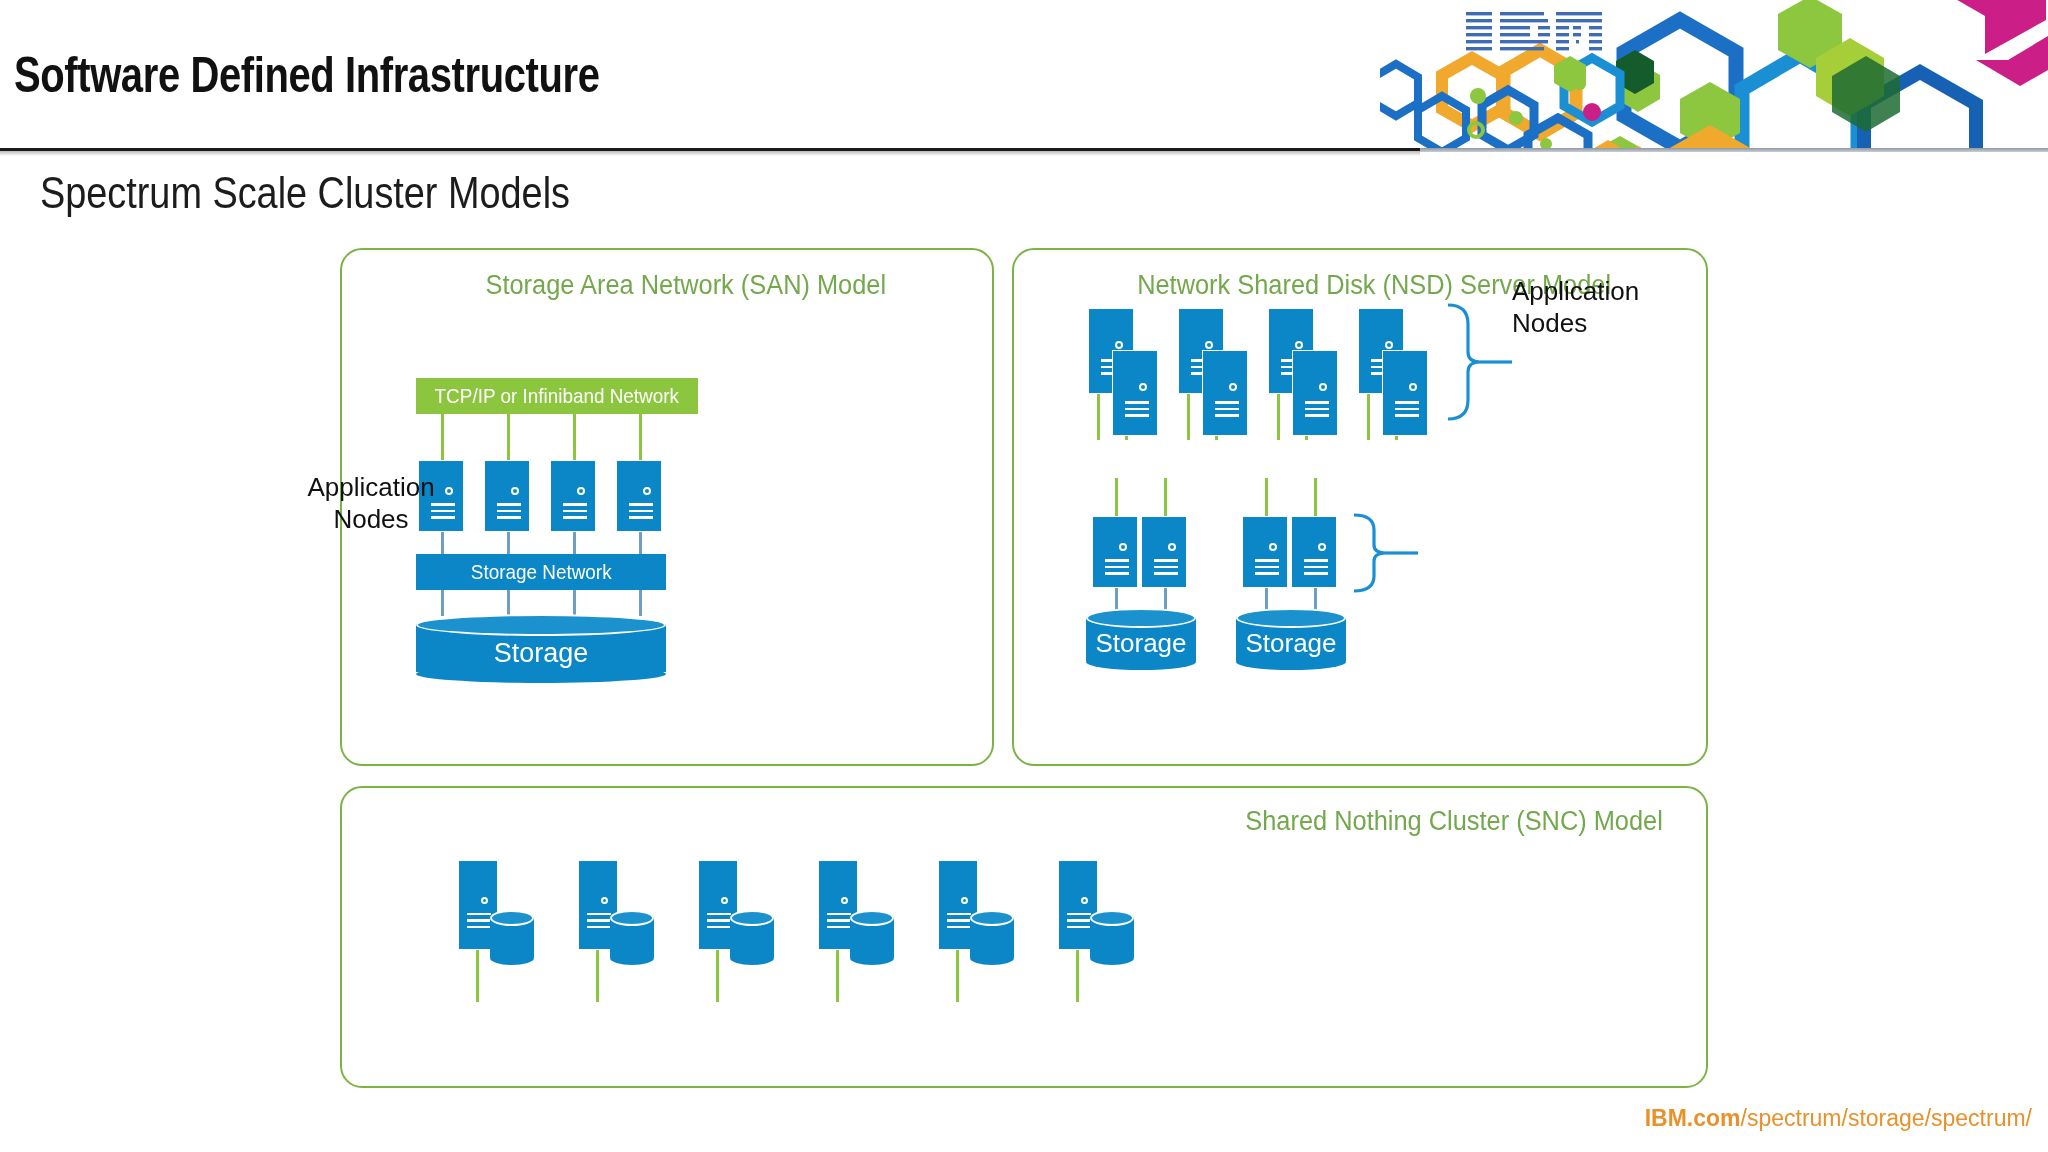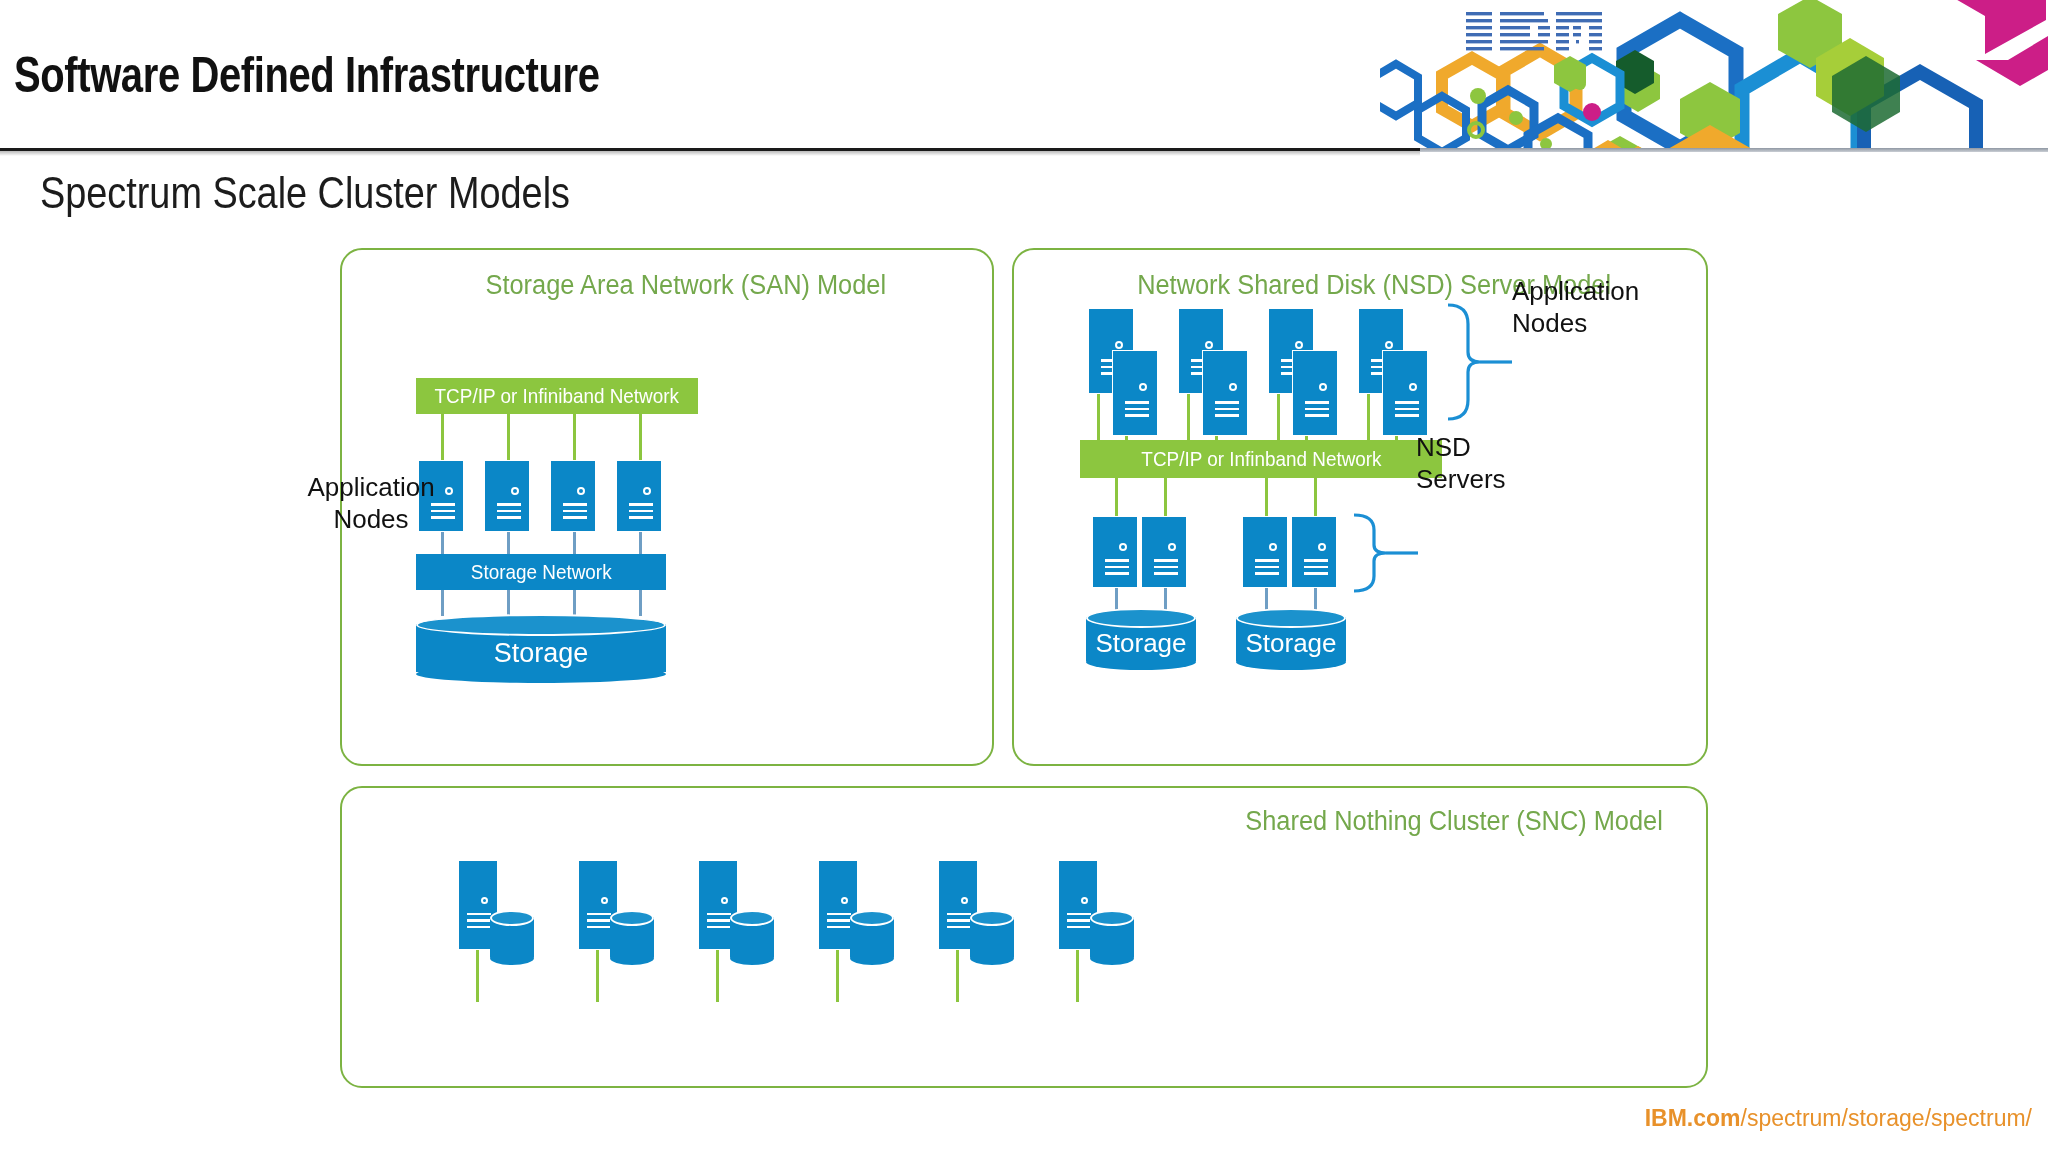--- a/index.html
+++ b/index.html
@@ -391,23 +391,20 @@
 
   <svg class="brace" style="position:absolute; left:432px; top:52px; width:78px; height:120px;" viewBox="0 0 78 120">
     <path d="M2 3 Q22 3 22 22 L22 50 Q22 60 34 60 Q22 60 22 70 L22 98 Q22 117 2 117" fill="none" stroke="#1b8fd4" stroke-width="3.2"></path>
     <line x1="34" y1="60" x2="66" y2="60" stroke="#1b8fd4" stroke-width="3.2"></line>
   </svg>
   <div class="side-label" style="left:498px; top:26px; width:180px; text-align:left;">
     <div>Application</div>
     <div>Nodes</div>
   </div>
 
-  <div class="netbar green" style="left:66px; top:190px; width:362px; height:38px; font-size:21px;">
-    <span>TCP/IP or Infinband Network</span>
-  </div>
 
   <div class="wire green" style="left:101px; top:228px; width:3px; height:38px;"></div>
   <div class="wire green" style="left:150px; top:228px; width:3px; height:38px;"></div>
   <div class="wire green" style="left:251px; top:228px; width:3px; height:38px;"></div>
   <div class="wire green" style="left:300px; top:228px; width:3px; height:38px;"></div>
 
   <div class="node" style="left:78px; top:266px; width:46px; height:72px;">
     <div class="dot" style="left:26px; top:26px; width:8px; height:8px;"></div>
     <div class="bars" style="left:12px; top:42px; width:24px;">
       <i style="height:2.6px;margin-bottom:4px;"></i>
@@ -442,24 +439,20 @@
         <i style="height:2.6px;"></i>
     </div>
   </div>
   <div class="wire blue" style="left:251px; top:338px; width:3px; height:22px;"></div>
   <div class="wire blue" style="left:300px; top:338px; width:3px; height:22px;"></div>
 
   <svg class="brace" style="position:absolute; left:338px; top:262px; width:78px; height:82px;" viewBox="0 0 78 82">
     <path d="M2 3 Q22 3 22 18 L22 33 Q22 41 34 41 Q22 41 22 49 L22 64 Q22 79 2 79" fill="none" stroke="#1b8fd4" stroke-width="3.2"></path>
     <line x1="34" y1="41" x2="66" y2="41" stroke="#1b8fd4" stroke-width="3.2"></line>
   </svg>
-  <div class="side-label" style="left:402px; top:182px; width:160px; text-align:left;">
-    <div>NSD</div>
-    <div>Servers</div>
-  </div>
 
   <div class="cyl" style="left:72px; top:358px; width:110px; height:56px;">
     <div class="bottom" style="bottom:-6px; height:16px;"></div>
     <div class="body" style="top:9px; height:44px;"></div>
     <div class="top" style="height:20px;"></div>
     <div class="label" style="top:20px; font-size:26px;">Storage</div>
   </div>
   <div class="cyl" style="left:222px; top:358px; width:110px; height:56px;">
     <div class="bottom" style="bottom:-6px; height:16px;"></div>
     <div class="body" style="top:9px; height:44px;"></div>

